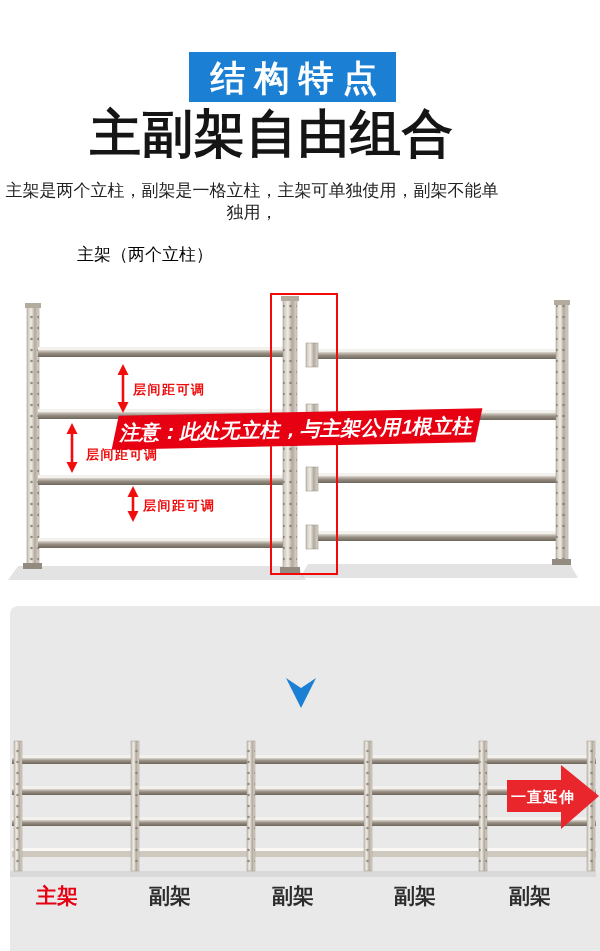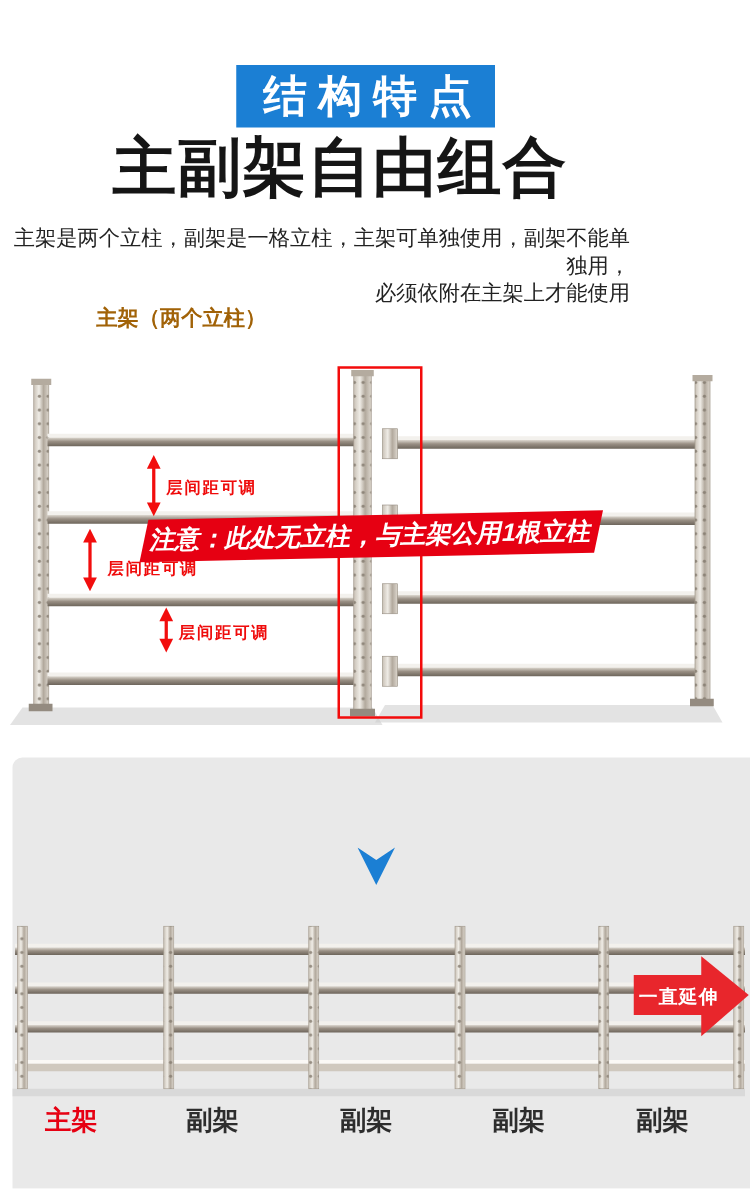--- a/index.html
+++ b/index.html
@@ -5,23 +5,23 @@
   html,body{margin:0;padding:0;background:#fff;}
   .page{position:relative;width:600px;height:951px;background:#ffffff;overflow:hidden;
         font-family:"Liberation Sans","DejaVu Sans",sans-serif;}
 
   
   .tag-banner{position:absolute;left:189px;top:52px;width:207px;height:50px;
     background:#1b7fd4;color:#fff;font-size:35px;font-weight:bold;
     letter-spacing:9px;text-align:center;line-height:51px;padding-left:12px;box-sizing:border-box;}
   .main-title{position:absolute;left:0;top:100px;width:544px;text-align:center;
     font-size:51px;font-weight:900;color:#151515;letter-spacing:1px;}
-  .desc{position:absolute;left:0;top:180px;width:504px;text-align:right;
+  .desc{position:absolute;left:0;top:180px;width:504px;text-align:center;
     font-size:17px;line-height:22px;color:#222;}
-  .frame-label{position:absolute;top:243px;font-size:17px;font-weight:bold;color:#a16207;}
+  .frame-label{position:absolute;top:243px;font-size:17px;font-weight:normal;color:#000000;}
   .frame-label.left{left:77px;}
   .frame-label.right{left:408px;}
 
   
   .diagram{position:absolute;left:0;top:290px;width:500px;height:300px;}
   .diagram-svg{position:absolute;left:0;top:0;}
   .share-rect{position:absolute;left:270px;top:3px;width:64px;height:278px;
     border:2px solid #f30b0b;z-index:3;}
   .notice-banner{position:absolute;left:116px;top:122px;width:362px;height:34px;
     background:#e60012;color:#fff;font-size:20px;font-weight:bold;text-align:center;
@@ -43,21 +43,20 @@
 </style>
 </head>
 <body>
 
 <div class="page">
 
   <div class="tag-banner">结构特点</div>
   <div class="main-title">主副架自由组合</div>
   <div class="desc">
     <div>主架是两个立柱，副架是一格立柱，主架可单独使用，副架不能单独用，</div>
-    <div>必须依附在主架上才能使用</div>
   </div>
   <div class="frame-label left">主架（两个立柱）</div>
 
   <div class="diagram">
     <svg class="diagram-svg" width="600" height="300" viewBox="0 0 600 300">
       <defs>
         <linearGradient id="colG" x1="0" y1="0" x2="1" y2="0">
           <stop offset="0" stop-color="#c9c1b6"></stop>
             <stop offset="0.35" stop-color="#efece6"></stop>
           <stop offset="0.65" stop-color="#b2a99d"></stop>

